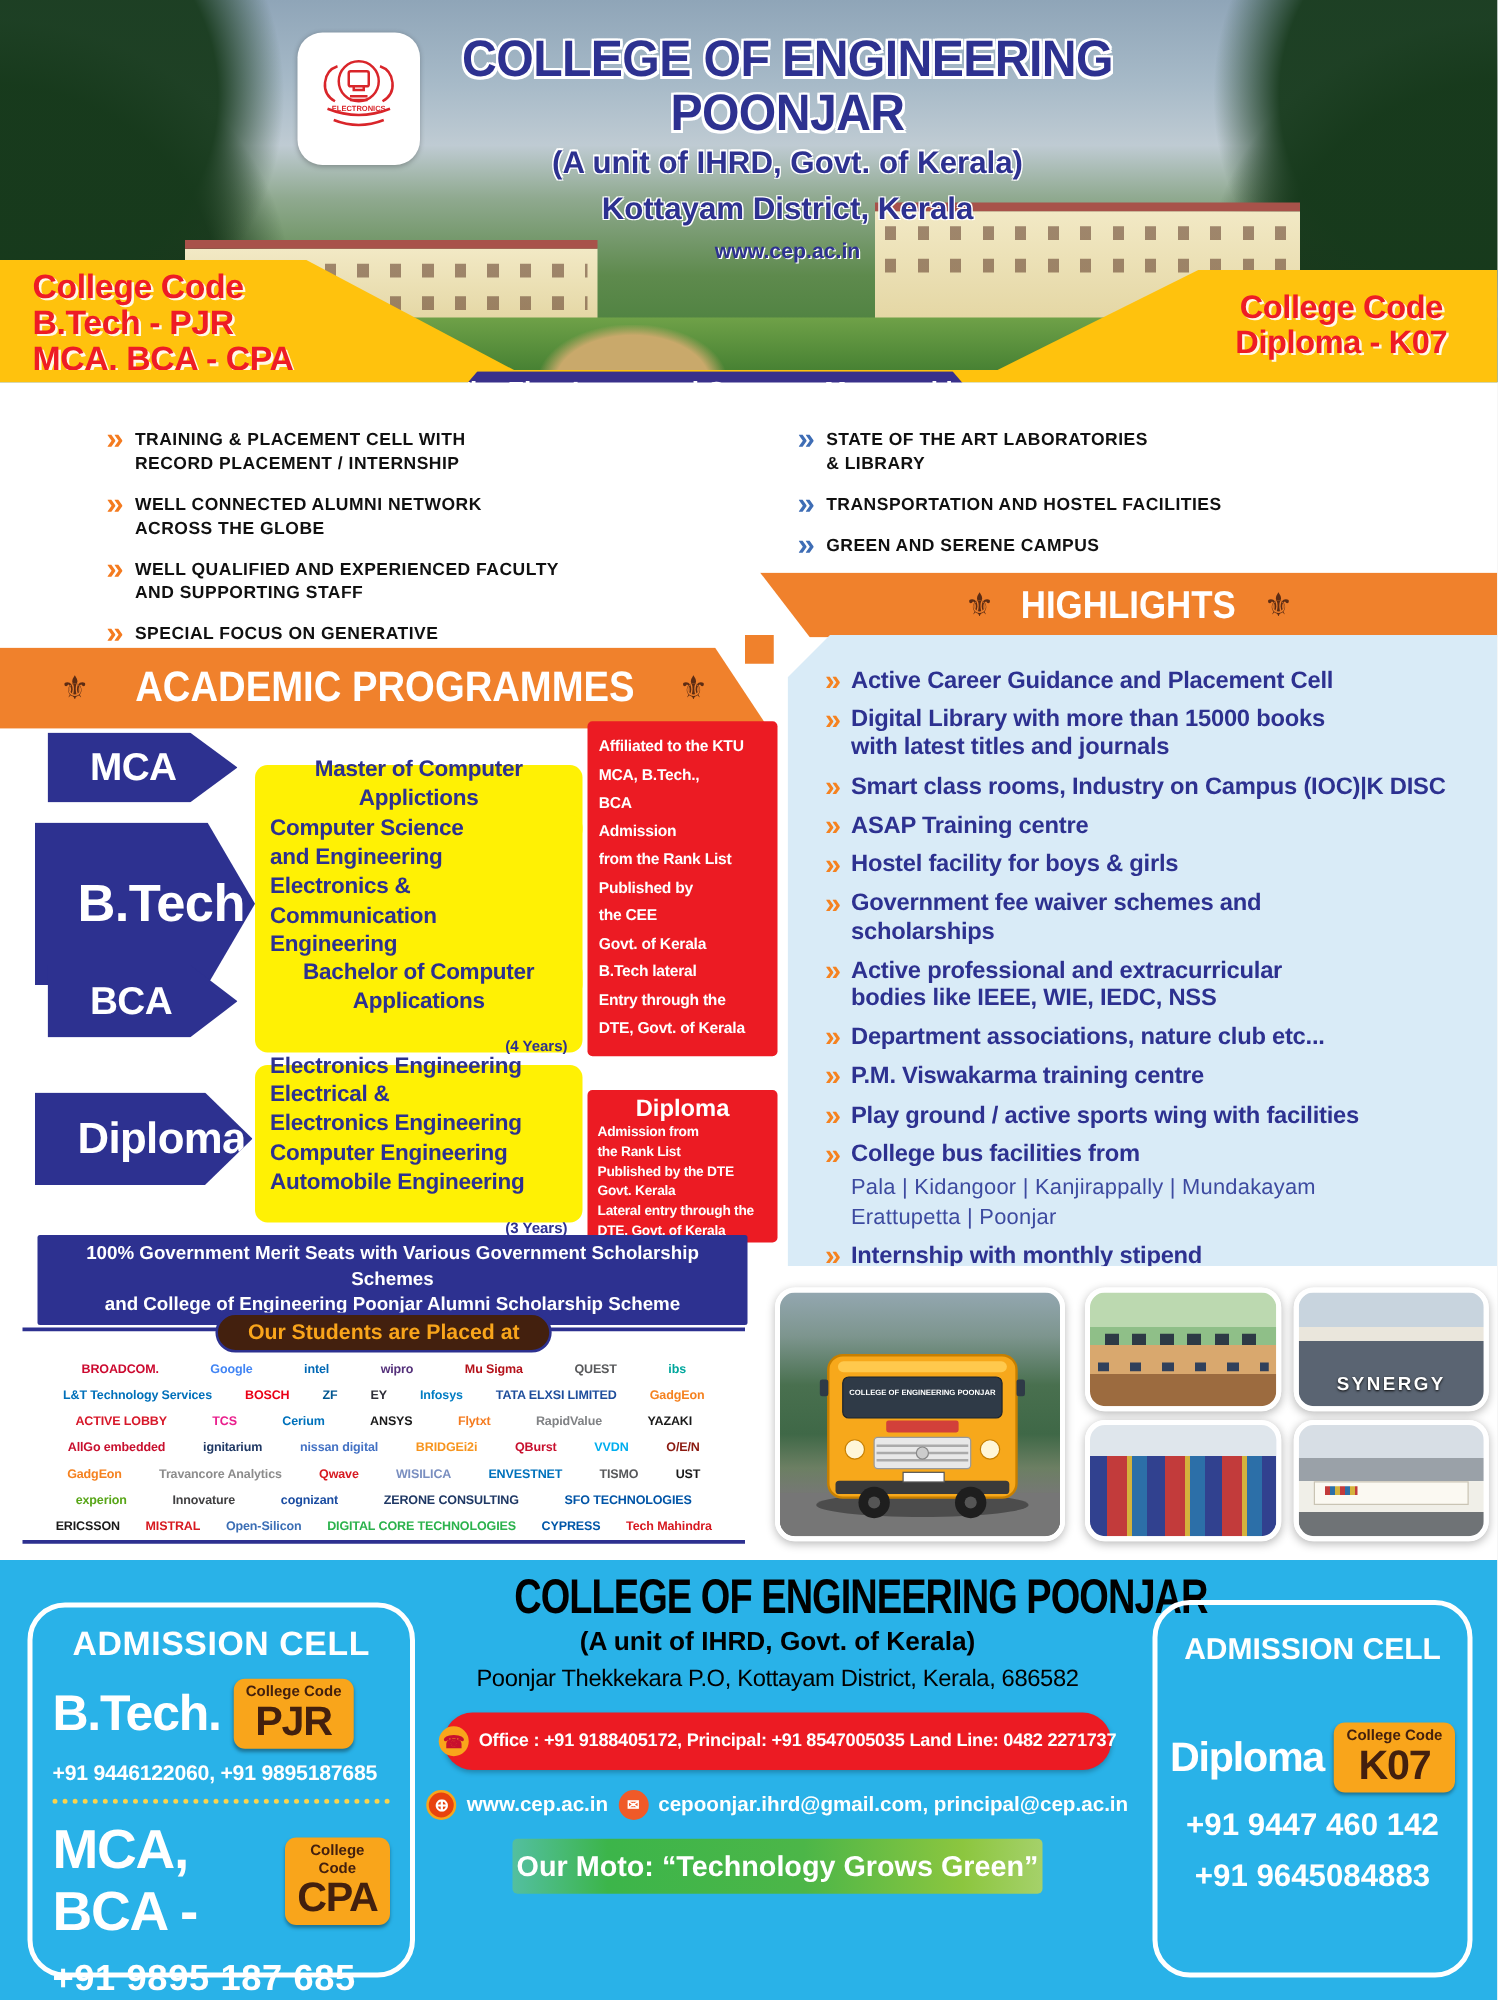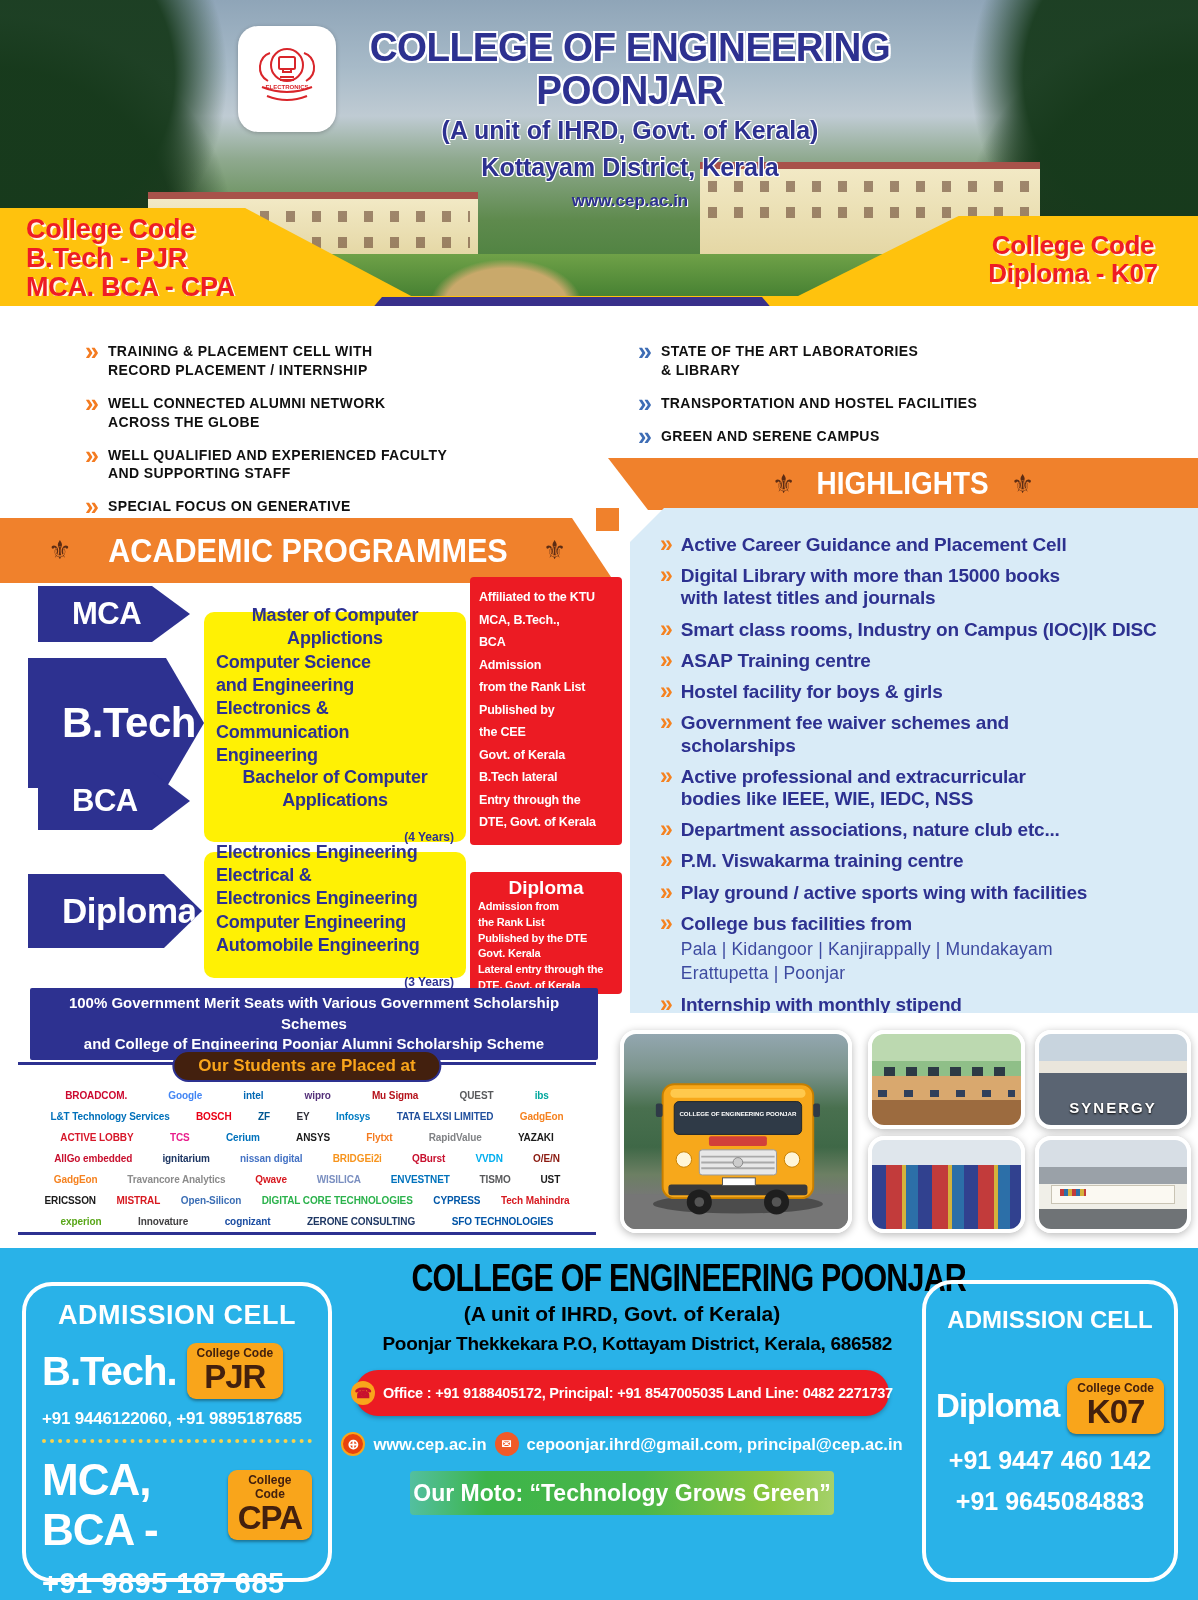--- a/index.html
+++ b/index.html
@@ -142,21 +142,21 @@
     display:inline-block;box-shadow:0 2px 3px rgba(0,0,0,.35);}
   .badge .bl{font-size:12px;font-weight:800;}
   .badge .bc{font-size:33px;font-weight:900;line-height:1;letter-spacing:-1px;}
   .phones{font-size:17px;font-weight:800;margin:10px 0 10px;letter-spacing:-.2px;white-space:nowrap;}
   .dots{border-top:4px dotted #F9D34C;margin:2px 0 12px;}
   .prog-big2{font-size:44px;font-weight:900;letter-spacing:-1px;}
   .phones-big{font-size:29px;font-weight:800;margin-top:12px;letter-spacing:.5px;}
   .fcenter{position:absolute;left:352px;top:8px;width:540px;text-align:center;color:#000;}
   .fc-title{font-size:39px;font-weight:900;transform:scaleX(.78);white-space:nowrap;letter-spacing:-1px;}
   .fc-sub{font-size:21px;font-weight:800;margin-top:2px;}
-  .fc-addr{font-size:19px;font-weight:700;margin-top:7px;letter-spacing:-.3px;white-space:nowrap;text-align:right;}
+  .fc-addr{font-size:19px;font-weight:400;margin-top:7px;letter-spacing:-.3px;white-space:nowrap;}
   .office-pill{margin:15px auto 0;width:534px;height:46px;background:#EC1B23;border-radius:24px;display:flex;
     align-items:center;justify-content:center;gap:8px;color:#fff;font-size:13px;font-weight:800;
     letter-spacing:-.2px;box-shadow:0 2px 4px rgba(0,0,0,.25);white-space:nowrap;}
   .office-pill .ol{font-size:14.5px;}
   .icon-circle{width:24px;height:24px;border-radius:50%;display:inline-flex;align-items:center;justify-content:center;flex:none;}
   .ic-phone{background:#F9A51B;color:#C8102E;font-size:14px;}
   .contact-row{display:flex;align-items:center;justify-content:center;gap:8px;margin-top:16px;color:#fff;
     font-size:16.5px;font-weight:800;white-space:nowrap;}
   .ic-globe{background:#E8420E;border:2px solid #F9A51B;color:#fff;font-size:14px;}
   .ic-mail{background:#F05A28;color:#fff;font-size:12px;}
@@ -430,33 +430,33 @@
         <div class="logo-row">
           <span class="logo" style="color: rgb(245, 130, 32);">GadgEon</span>
           <span class="logo" style="color: rgb(140, 140, 140);">Travancore Analytics</span>
           <span class="logo" style="color: rgb(215, 25, 32);">Qwave</span>
           <span class="logo" style="color: rgb(122, 143, 192);">WISILICA</span>
           <span class="logo" style="color: rgb(0, 114, 188);">ENVESTNET</span>
           <span class="logo" style="color: rgb(88, 89, 91);">TISMO</span>
           <span class="logo" style="color: rgb(26, 26, 26);">UST</span>
         </div>
         <div class="logo-row">
+          <span class="logo" style="color: rgb(88, 166, 24);">experion</span>
+          <span class="logo" style="color: rgb(65, 64, 66);">Innovature</span>
+          <span class="logo" style="color: rgb(26, 76, 161);">cognizant</span>
+          <span class="logo" style="color: rgb(31, 56, 100);">ZERONE CONSULTING</span>
+          <span class="logo" style="color: rgb(0, 84, 166);">SFO TECHNOLOGIES</span>
+        </div>
+        <div class="logo-row">
           <span class="logo" style="color: rgb(26, 26, 26);">ERICSSON</span>
           <span class="logo" style="color: rgb(215, 25, 32);">MISTRAL</span>
           <span class="logo" style="color: rgb(59, 110, 181);">Open-Silicon</span>
           <span class="logo" style="color: rgb(43, 178, 76);">DIGITAL CORE TECHNOLOGIES</span>
           <span class="logo" style="color: rgb(0, 87, 168);">CYPRESS</span>
           <span class="logo" style="color: rgb(215, 25, 32);">Tech Mahindra</span>
-        </div>
-        <div class="logo-row">
-          <span class="logo" style="color: rgb(88, 166, 24);">experion</span>
-          <span class="logo" style="color: rgb(65, 64, 66);">Innovature</span>
-          <span class="logo" style="color: rgb(26, 76, 161);">cognizant</span>
-          <span class="logo" style="color: rgb(31, 56, 100);">ZERONE CONSULTING</span>
-          <span class="logo" style="color: rgb(0, 84, 166);">SFO TECHNOLOGIES</span>
         </div>
       </div>
   </section>
 
   <div class="photo ph-bus">
     <svg viewBox="0 0 232 202">
       <rect x="0" y="166" width="232" height="36" fill="#767676"></rect>
       <ellipse cx="118" cy="176" rx="88" ry="10" fill="rgba(0,0,0,0.35)"></ellipse>
       <rect x="40" y="52" width="156" height="118" rx="12" fill="#F7A81B" stroke="#C77F00" stroke-width="2"></rect>
       <rect x="48" y="57" width="140" height="9" rx="4.5" fill="#FFC94D"></rect>

